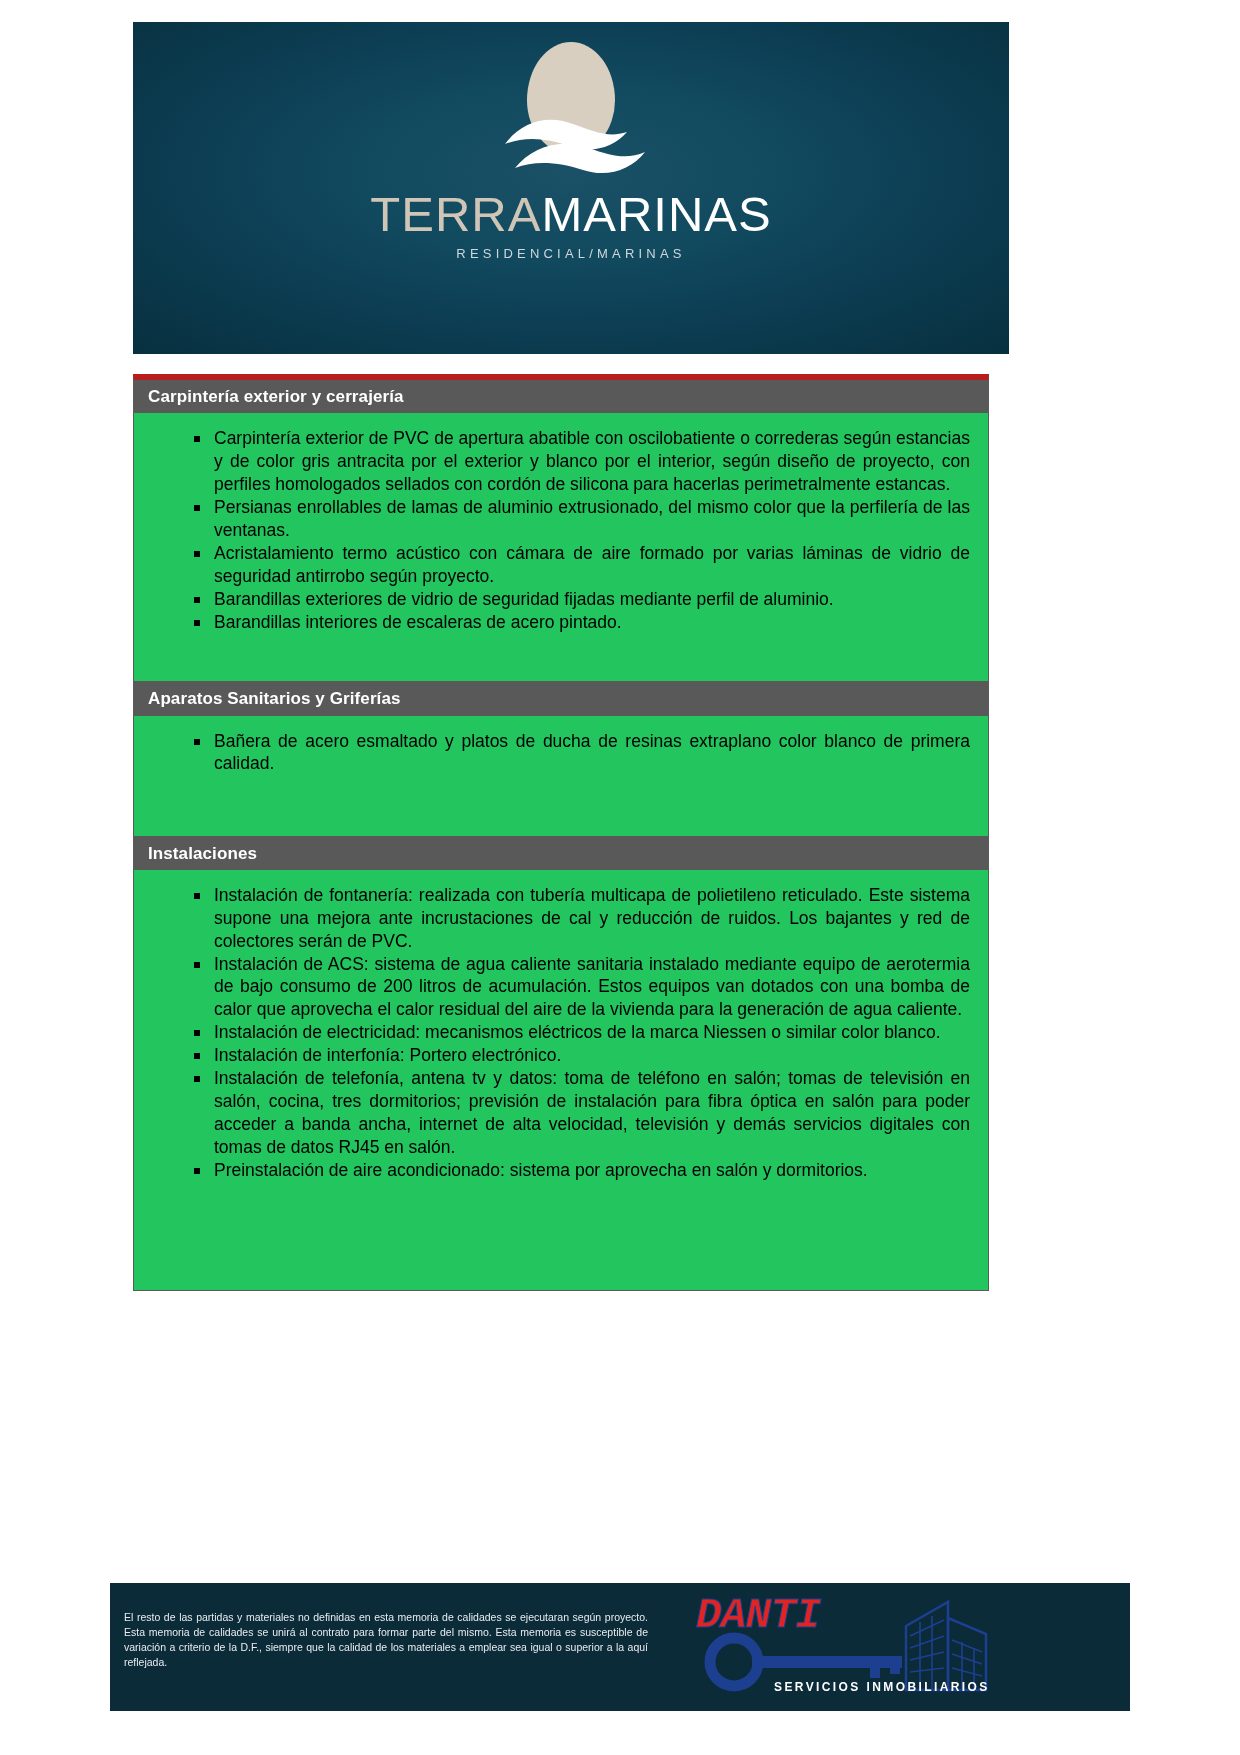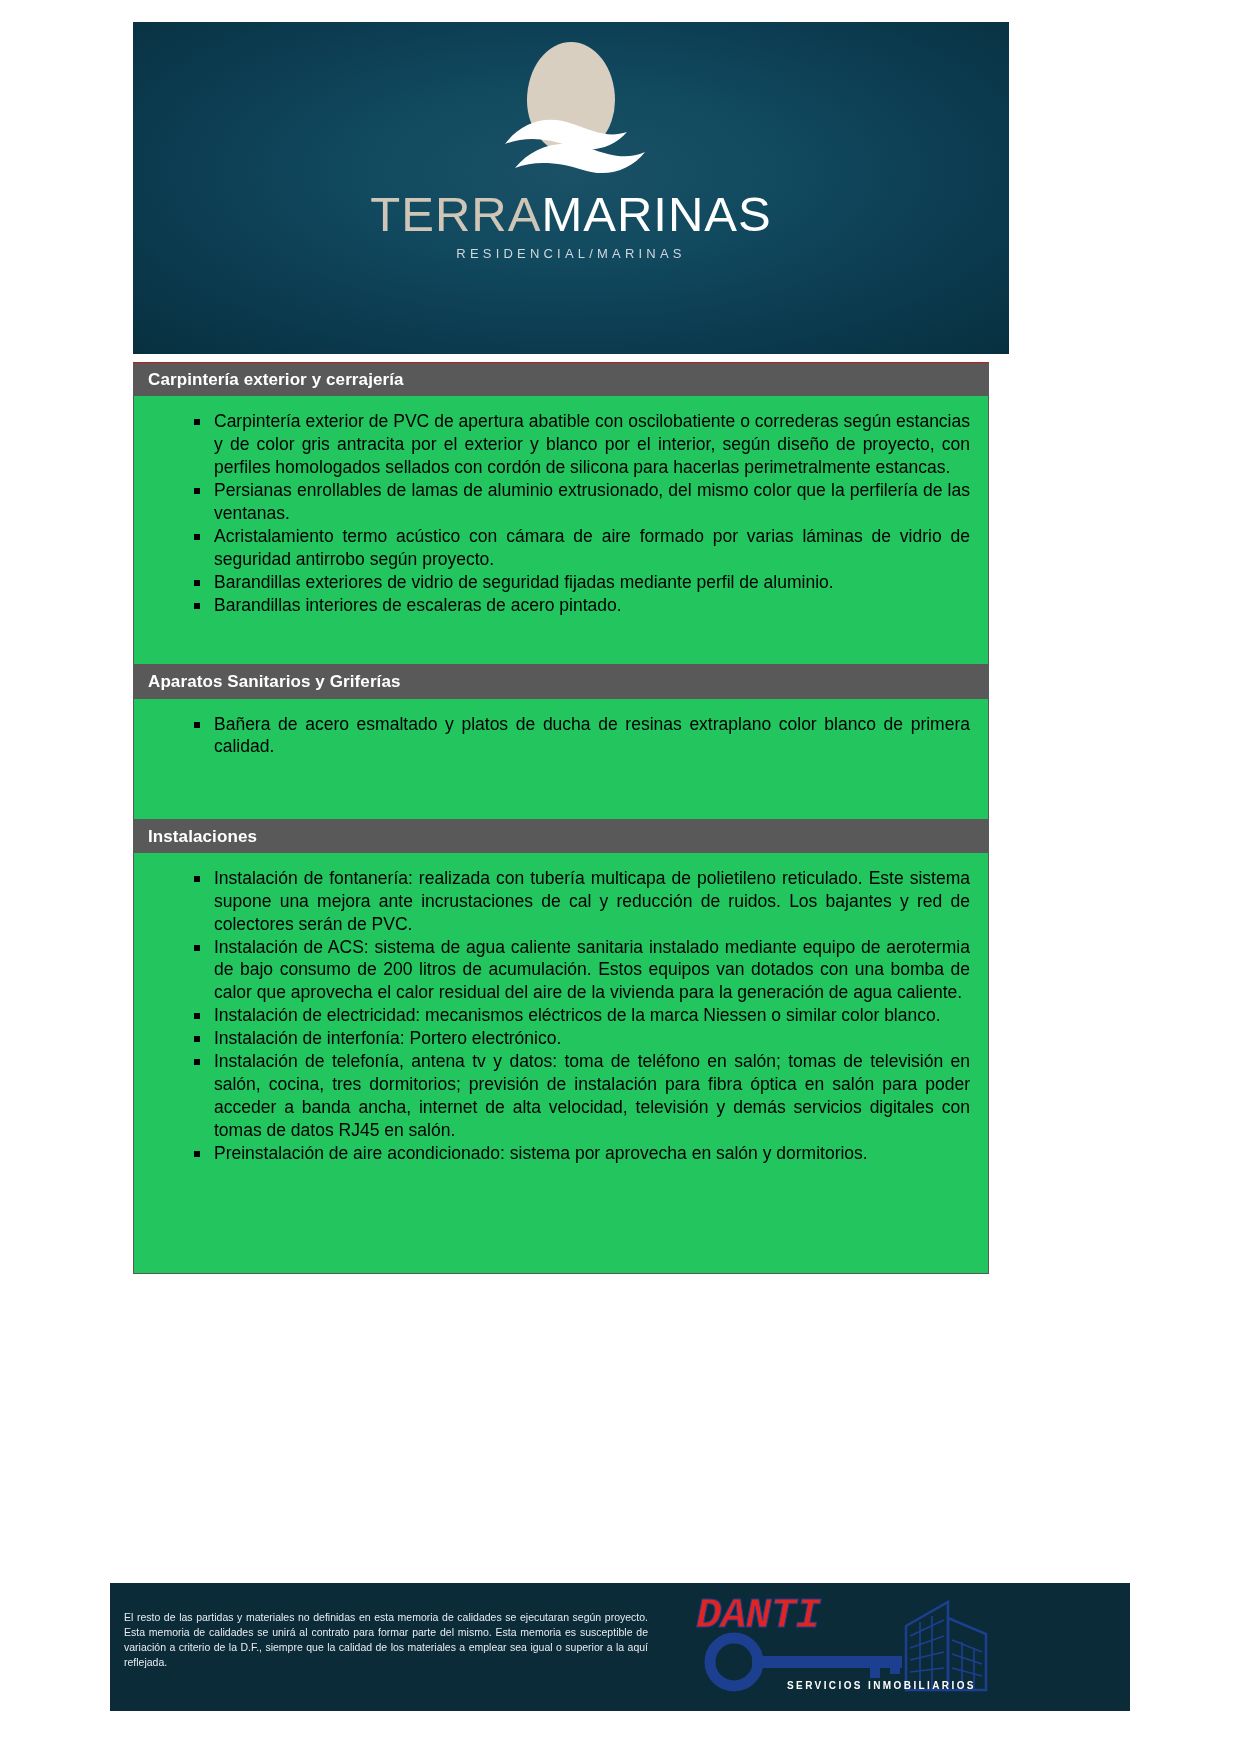--- a/index.html
+++ b/index.html
@@ -68,21 +68,21 @@
   }
 
   
   .doc-body {
     position: absolute;
     left: 133px;
     top: 362px;
     width: 856px;
   }
   .section { border: 1px solid #595959; border-top: none; }
-  .section.first { border-top: 1px solid #b91c1c; }
+  .section.first { border-top: 6px solid #b91c1c; margin-top: 12px; }
   .section-header {
     background: #595959;
     color: #ffffff;
     font-size: 17px;
     font-weight: bold;
     padding: 6px 0 6px 14px;
     line-height: 1.25;
     letter-spacing: 0.1px;
   }
   .section-body {
@@ -163,26 +163,25 @@
     line-height: 1;
     color: #e02424;
     -webkit-text-stroke: 1px #1d3f8f;
     white-space: nowrap;
     font-family: Liberation Mono, monospace;
   }
   .danti-sub {
     position: absolute;
     left: 80px;
     top: 92px;
-    font-size: 10px;
+    font-size: 12px;
     font-weight: bold;
     letter-spacing: 2.4px;
     color: #ffffff;
     white-space: nowrap;
-    margin-left: 13px;
   }
   .danti-box svg.key { position: absolute; left: 0; top: 0; }
   .danti-box svg.bldg { position: absolute; right: 2px; top: 4px; }
 </style>
 </head>
 <body>
 
 <div class="logo-banner">
   <div class="logo-stack">
 

